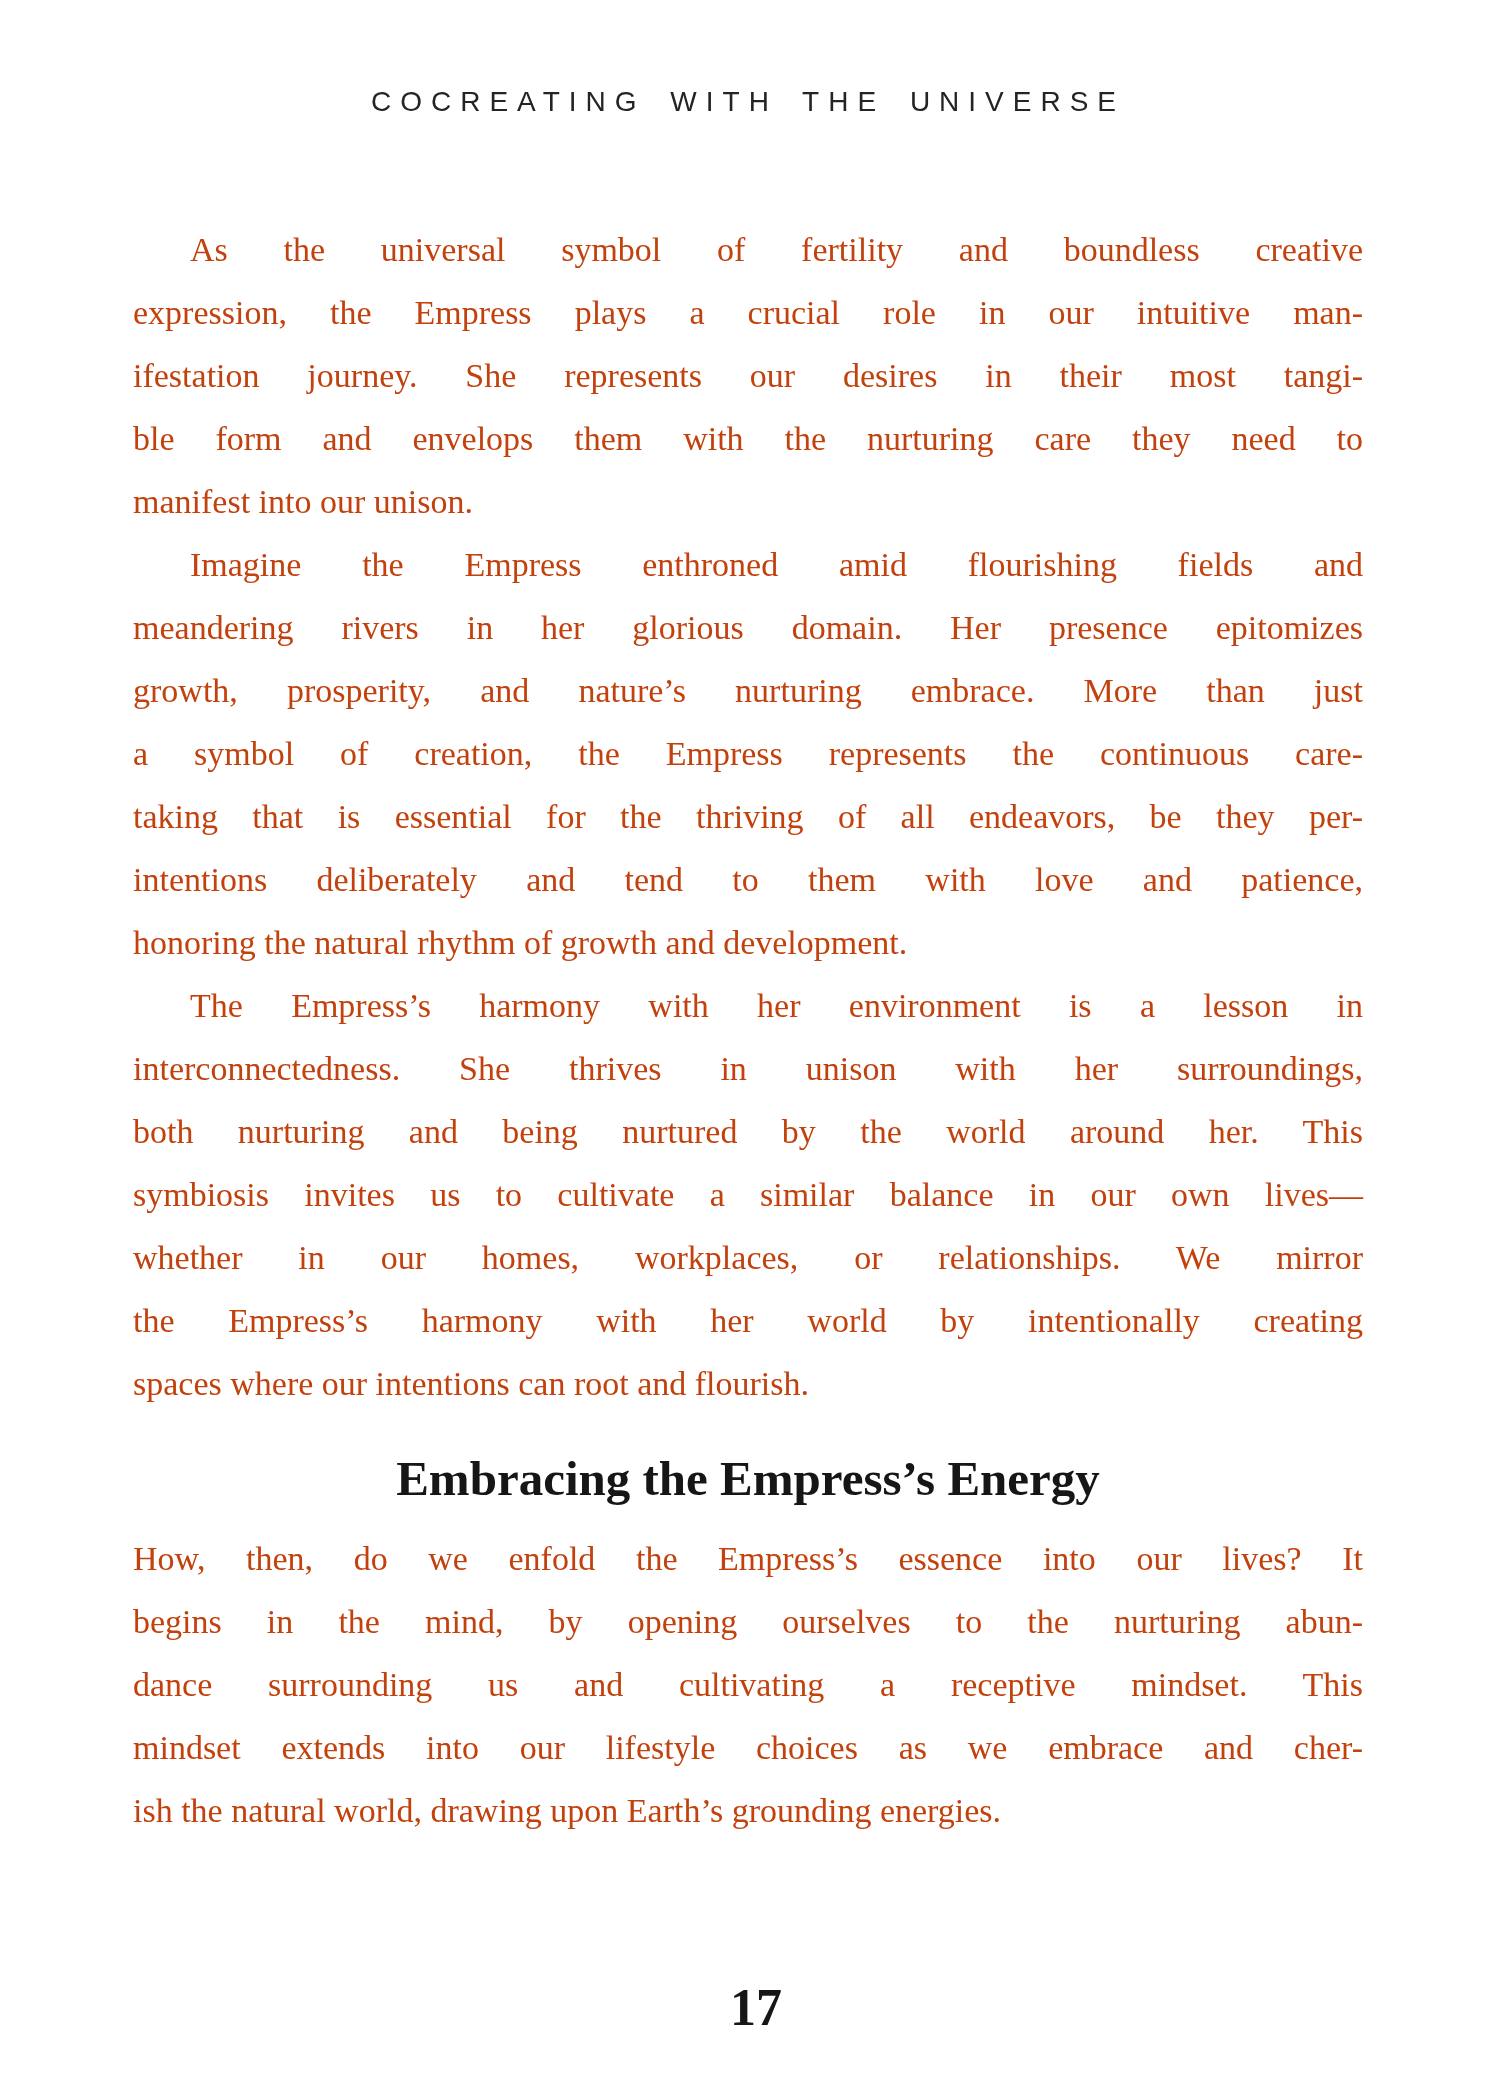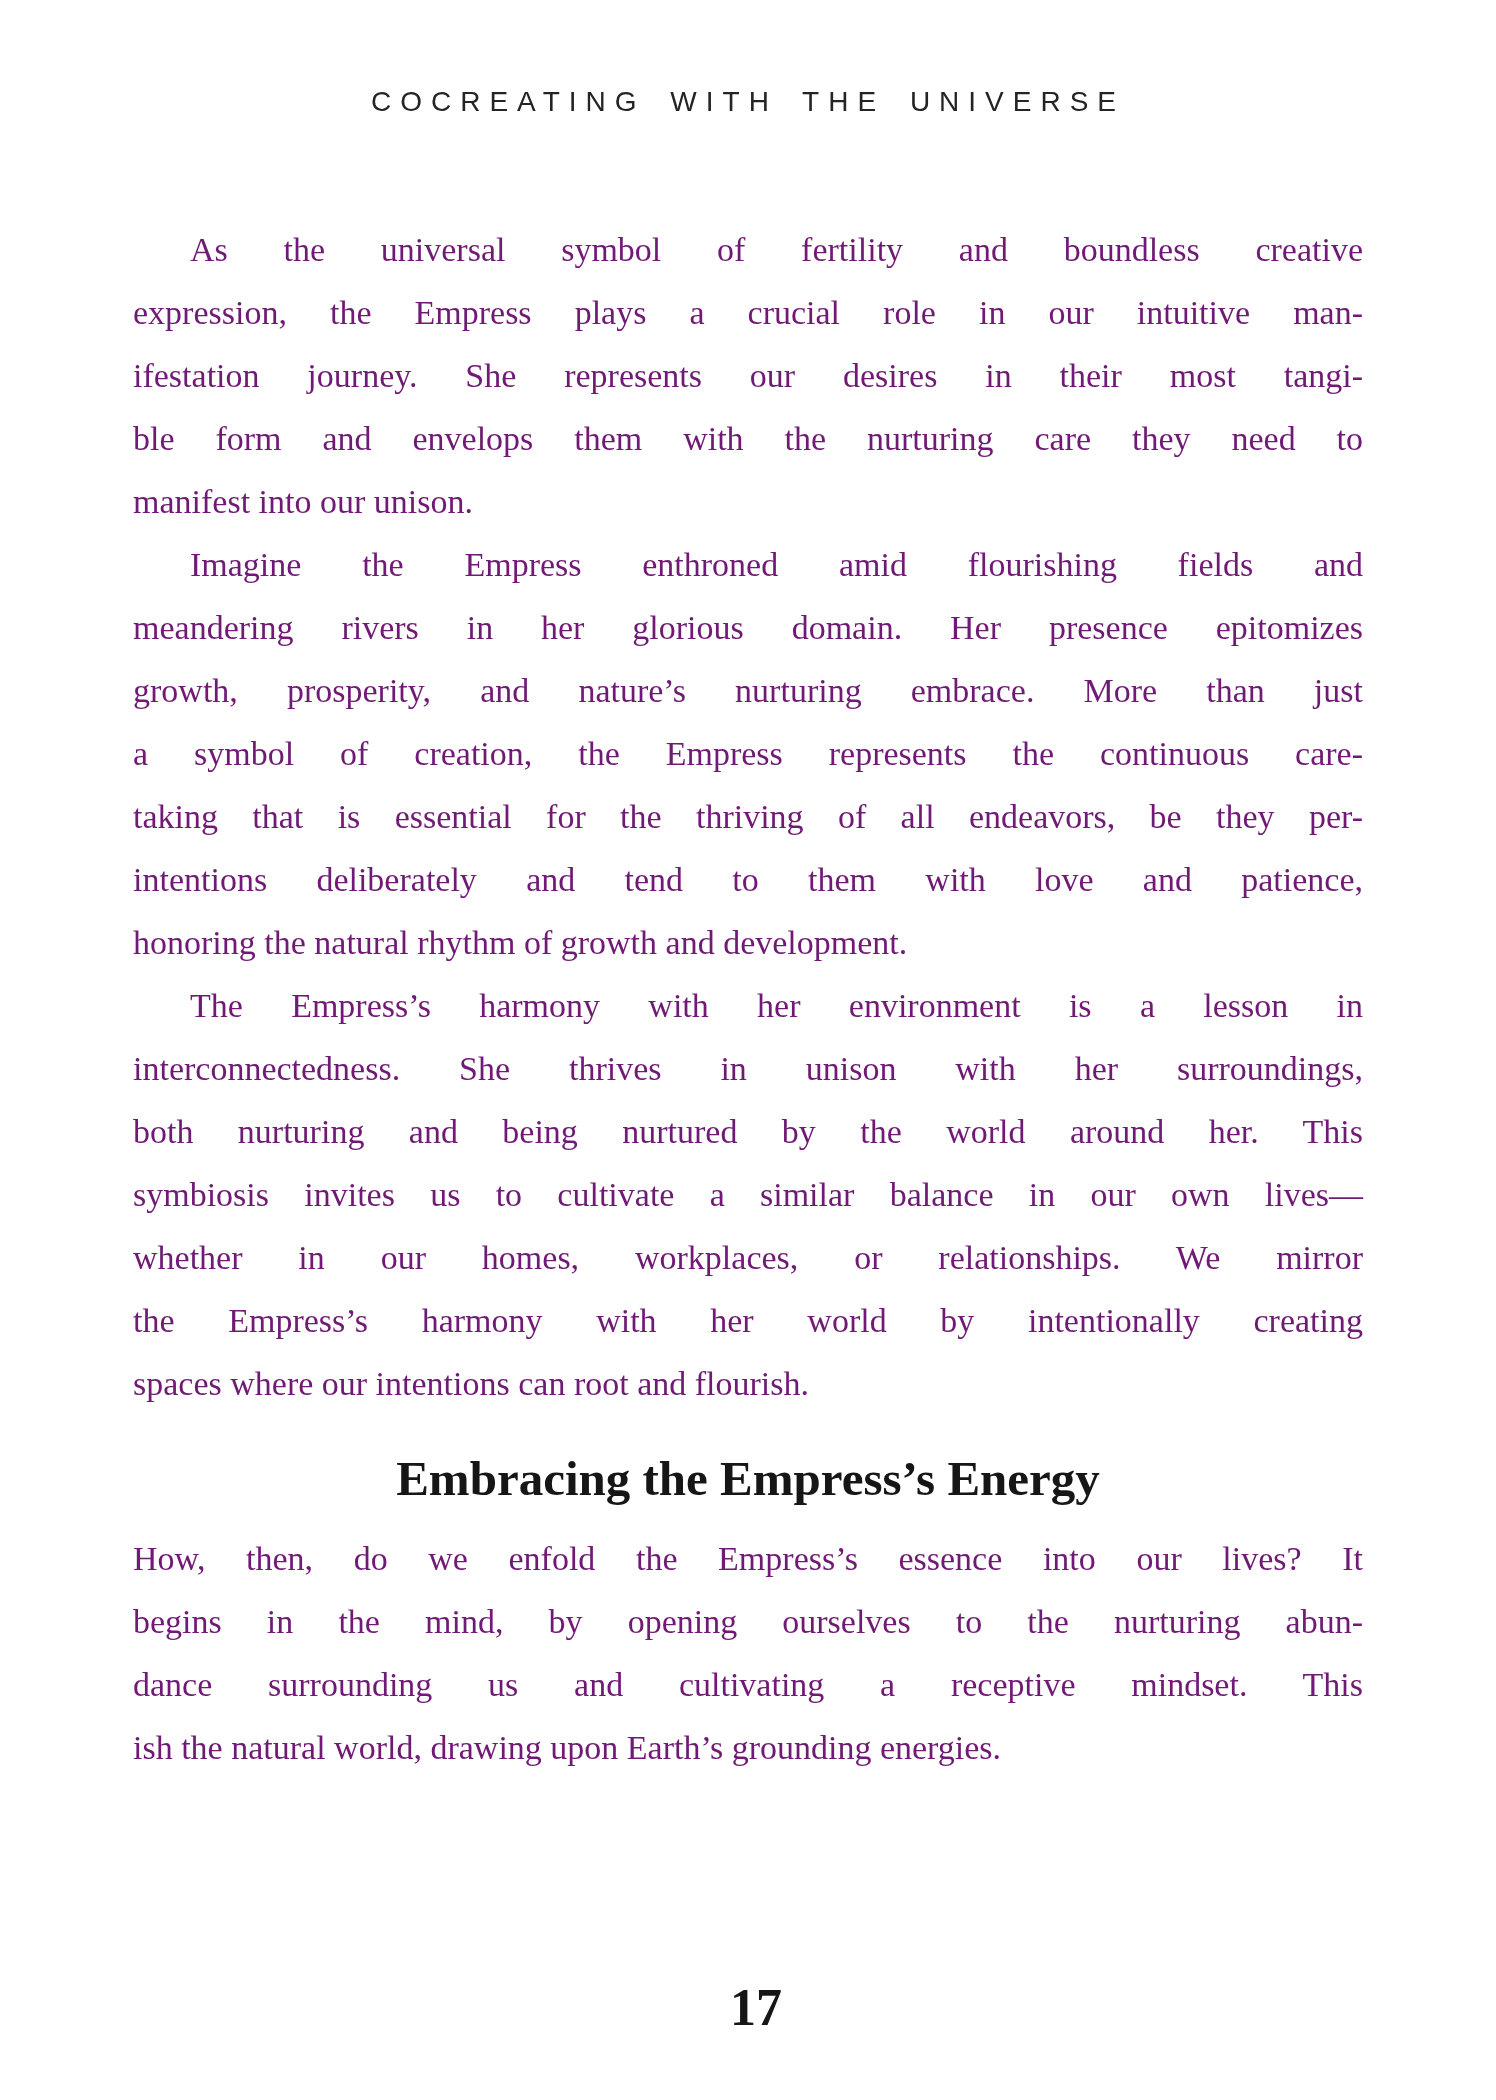--- a/index.html
+++ b/index.html
@@ -36,21 +36,21 @@
     width: 1230px;
   }
   .paragraph { margin: 0; }
   .line {
     height: 63px;
     line-height: 63px;
     font-size: 34px;
     text-align: justify;
     text-align-last: justify;
     white-space: normal;
-    color: #701a75;
+    color: #c2410c;
   }
   .line.last { text-align-last: left; }
   .line.indent { text-indent: 57px; }
   .section-heading {
     height: 96px;
     line-height: 96px;
     margin-top: 16px;
     text-align: center;
     text-align-last: center;
     font-size: 49px;
@@ -102,20 +102,21 @@
         <div class="line">symbiosis invites us to cultivate a similar balance in our own lives—</div>
         <div class="line">whether in our homes, workplaces, or relationships. We mirror</div>
         <div class="line">the Empress’s harmony with her world by intentionally creating</div>
         <div class="line last">spaces where our intentions can root and flourish.</div>
       </div>
       <div class="section-heading">Embracing the Empress’s Energy</div>
       <div class="paragraph">
         <div class="line">How, then, do we enfold the Empress’s essence into our lives? It</div>
         <div class="line">begins in the mind, by opening ourselves to the nurturing abun-</div>
         <div class="line">dance surrounding us and cultivating a receptive mindset. This</div>
+        <div class="line">mindset extends into our lifestyle choices as we embrace and cher-</div>
         <div class="line last">ish the natural world, drawing upon Earth’s grounding energies.</div>
       </div>
     </main>
 
   <footer class="page-footer">
     <span class="page-number">17</span>
   </footer>
 </div>
 
 </body></html>

